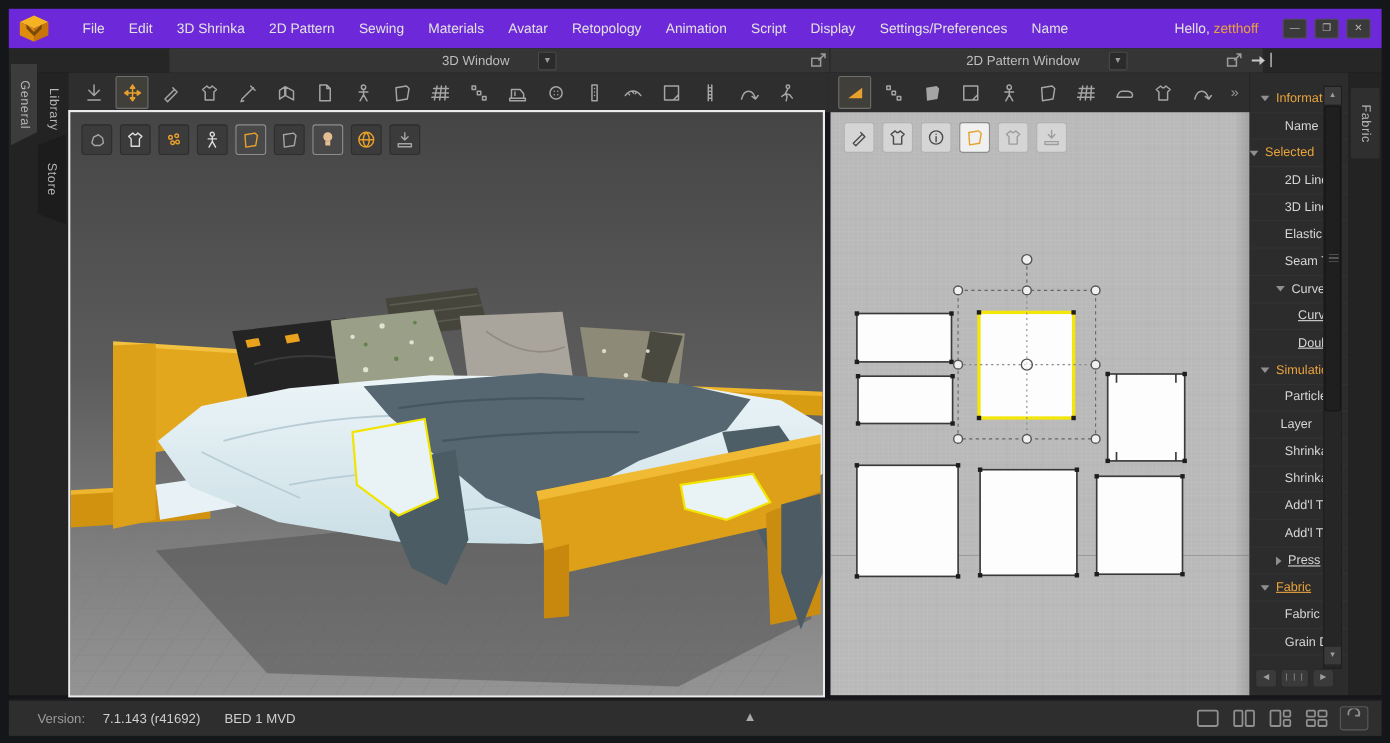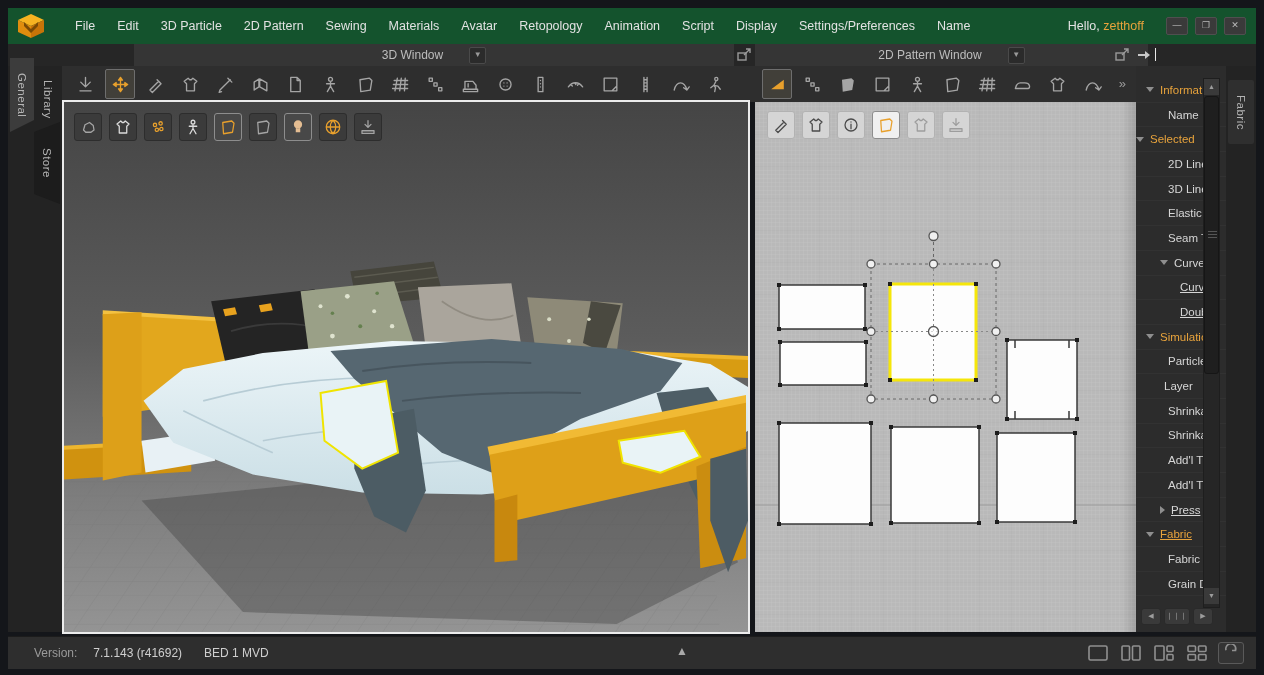--- a/index.html
+++ b/index.html
@@ -1,21 +1,21 @@
 <!DOCTYPE html>
 <html><head>
 <meta charset="utf-8">
 <style>
   html,body{margin:0;padding:0;background:#14161a;}
   #app{position:relative;width:1264px;height:675px;background:#14161a;overflow:hidden;
        font-family:"Liberation Sans","DejaVu Sans",sans-serif;-webkit-font-smoothing:antialiased;}
   .abs{position:absolute;}
 
   
-  #menubar{left:8px;top:8px;width:1248px;height:36px;background:#14532d;display:flex;align-items:center;}
+  #menubar{left:8px;top:8px;width:1248px;height:36px;background:#6d28d9;display:flex;align-items:center;}
   #logo{width:30px;height:28px;margin-left:8px;flex:0 0 auto;}
   #menuitems{display:flex;margin-left:18px;}
   .menu-item{padding:0 11px;font-size:12.5px;color:#e2e2e2;line-height:36px;cursor:default;}
   #greeting{margin-left:auto;font-size:12.5px;color:#e2e2e2;}
   #greeting .uname{color:#e8a33c;}
   #winbtns{display:flex;gap:7px;margin:0 10px 0 22px;}
   .winbtn{width:20px;height:16px;background:#3a3a3a;border:1px solid #4f4f4f;color:#b9b9b9;
           font-size:9px;line-height:14px;text-align:center;border-radius:2px;}
 
   
@@ -125,21 +125,21 @@
   <div class="abs" id="menubar">
     <svg id="logo" viewBox="0 0 30 28">
       <polygon points="15,2 28,8 15,14 2,8" fill="#f6b321"></polygon>
       <polygon points="2,8 15,14 15,26 2,20" fill="#e08d0e"></polygon>
       <polygon points="28,8 15,14 15,26 28,20" fill="#c87408"></polygon>
       <polygon points="8,10 15,17 22,10 22,14 15,21 8,14" fill="#7a4a04"></polygon>
     </svg>
     <div id="menuitems">
         <div class="menu-item">File</div>
         <div class="menu-item">Edit</div>
-        <div class="menu-item">3D Particle</div>
+        <div class="menu-item">3D Shrinka</div>
         <div class="menu-item">2D Pattern</div>
         <div class="menu-item">Sewing</div>
         <div class="menu-item">Materials</div>
         <div class="menu-item">Avatar</div>
         <div class="menu-item">Retopology</div>
         <div class="menu-item">Animation</div>
         <div class="menu-item">Script</div>
         <div class="menu-item">Display</div>
         <div class="menu-item">Settings/Preferences</div>
         <div class="menu-item">Name</div>
@@ -149,21 +149,21 @@
       <span class="uname">zetthoff</span>
     </div>
     <div id="winbtns">
         <div class="winbtn">—</div>
         <div class="winbtn">❐</div>
         <div class="winbtn">✕</div>
       </div>
   </div>
 
   <div class="abs" id="titlerow">
-    <div class="pane-strip" style="left:126px;width:600px;">
+    <div class="pane-strip" style="left:146px;width:600px;">
       <span class="pane-title">3D Window</span>
       <div class="dd-btn">▼</div>
     </div>
     <div class="popout" style="left:728px;">
       <svg viewBox="0 0 16 16" fill="none" stroke="#9a9a9a" stroke-width="1.4">
           <rect x="2" y="6" width="8" height="7"></rect>
           <path d="M8 8l6-6M10 2h4v4"></path>
         </svg>
     </div>
     <div class="pane-strip" style="left:747px;width:393px;">

